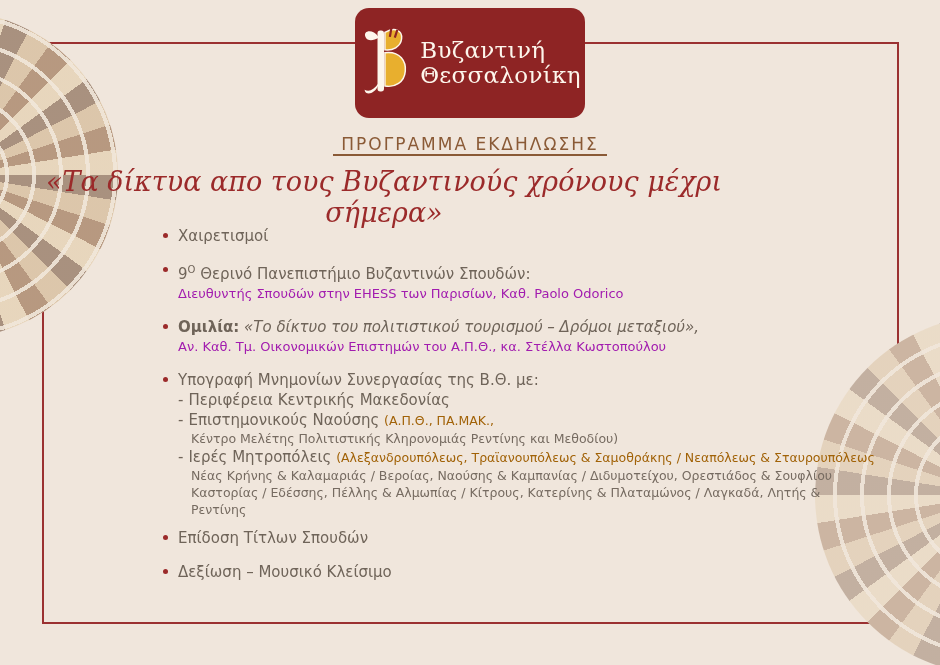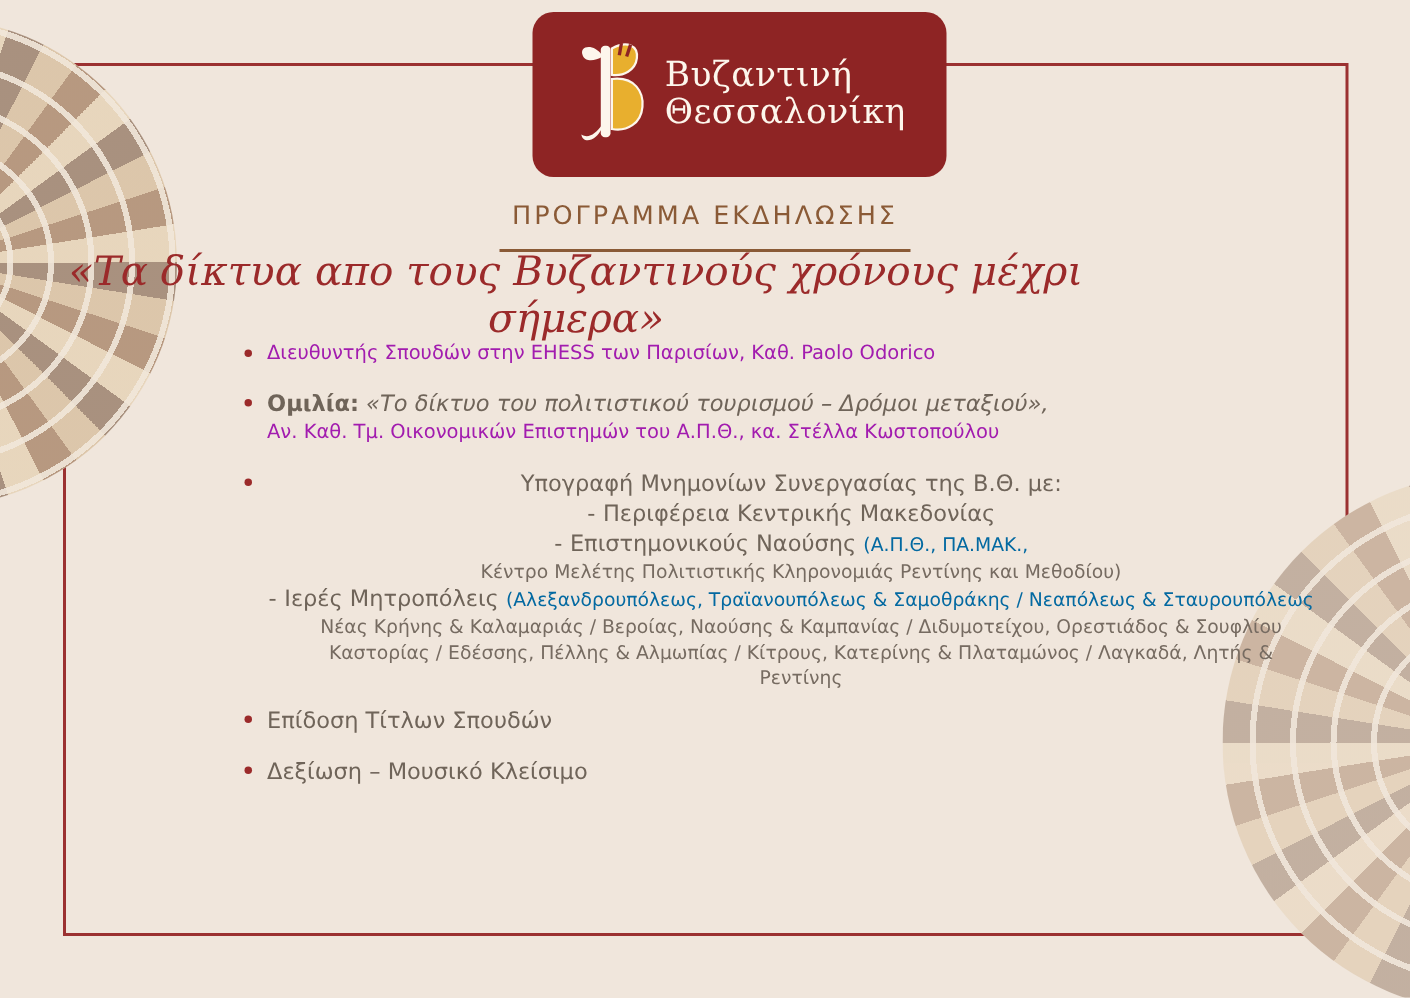--- a/index.html
+++ b/index.html
@@ -23,58 +23,58 @@
       radial-gradient(circle, #c9a678 0 16px, rgba(201,166,120,0) 16px),
       repeating-radial-gradient(circle, rgba(241,231,217,0) 0 23px, rgba(241,231,217,.9) 23px 27px),
       repeating-conic-gradient(rgba(148,106,72,.78) 0 9deg, rgba(228,207,176,.88) 9deg 18deg, rgba(116,82,58,.72) 18deg 27deg, rgba(213,186,150,.88) 27deg 36deg);
   }
   .mosaic-left{left:-208px;top:12px;width:326px;height:326px;}
   .mosaic-left::before{opacity:.8;}
   .mosaic-right{left:815px;top:315px;width:360px;height:360px;}
   .mosaic-right::before{opacity:.5;}
   
   .logo-box{
-    position:absolute;left:355px;top:8px;width:276px;height:110px;
+    position:absolute;left:355px;top:8px;width:230px;height:110px;
     background:#8e2424;border-radius:14px;z-index:3;
     display:flex;align-items:center;justify-content:center;gap:11px;
   }
   .brand{
     color:#fdf6ec;font-family:"DejaVu Serif","Liberation Serif",serif;
     font-size:23px;line-height:1.1;letter-spacing:.3px;
   }
   .brand span{display:block;}
   
   .title-wrap{position:absolute;left:0;top:134px;width:940px;text-align:center;z-index:4;}
   .page-title{
     display:inline-block;color:#8a5a36;font-size:17px;letter-spacing:2px;
-    padding:0 8px 12px;border-bottom:2px solid #8a5a36;
+    padding:0 8px 0;border-bottom:2px solid #8a5a36;
   }
   .subtitle{
     position:absolute;left:0;top:166px;width:768px;text-align:center;z-index:4;
     font-family:"DejaVu Serif","Liberation Serif",serif;font-style:italic;
     font-size:27px;color:#9b2a2a;
   }
   
   .program{
     position:absolute;left:163px;top:226px;width:714px;z-index:4;
     color:#6f6459;font-size:15px;
   }
   .item{position:relative;padding-left:15px;margin-bottom:14px;line-height:20px;}
-  .item.compact{margin-bottom:10px;text-align:center;}
+  .item.compact{margin-bottom:10px;}
   .dot{
     position:absolute;left:0;top:7px;width:5px;height:5px;border-radius:50%;
     background:#9b2a2a;
   }
   sup.ord{font-size:10px;}
   .detail{font-size:13px;line-height:19px;color:#a21caf;}
   .ital{font-style:italic;text-align:right;}
   .bold{font-weight:bold;}
   .subitem{line-height:20px;}
   .subitem .dash{margin-right:5px;}
-  .small{font-size:12.5px;line-height:17px;color:#0369a1;}
+  .small{font-size:12.5px;line-height:17px;color:#a16207;}
   .small-block{display:block;margin-left:13px;font-size:12.5px;line-height:17px;color:#766b61;}
 </style>
 </head>
 <body>
 
 <div class="frame"></div>
 
 <div class="mosaic mosaic-left"></div>
 <div class="mosaic mosaic-right"></div>
 
@@ -97,23 +97,28 @@
 </div>
 
 <div class="title-wrap">
   <span class="page-title">ΠΡΟΓΡΑΜΜΑ ΕΚΔΗΛΩΣΗΣ</span>
 </div>
 
 <div class="subtitle">«Τα δίκτυα απο τους Βυζαντινούς χρόνους μέχρι σήμερα»</div>
 
 <div class="program">
 
+  <div class="item">
+    <span class="dot"></span>
+    <span>Χαιρετισμοί</span>
+  </div>
 
   <div class="item">
     <span class="dot"></span>
+    <div><span>9</span><sup class="ord">Ο</sup> <span>Θερινό Πανεπιστήμιο Βυζαντινών Σπουδών:</span></div>
     <div class="detail">Διευθυντής Σπουδών στην EHESS των Παρισίων, Καθ. Paolo Odorico</div>
   </div>
 
   <div class="item">
     <span class="dot"></span>
     <div><span class="bold">Ομιλία:</span> <span class="ital">«Το δίκτυο του πολιτιστικού τουρισμού – Δρόμοι μεταξιού»,</span></div>
     <div class="detail">Αν. Καθ. Τμ. Οικονομικών Επιστημών του Α.Π.Θ., κα. Στέλλα Κωστοπούλου</div>
   </div>
 
   <div class="item compact">

